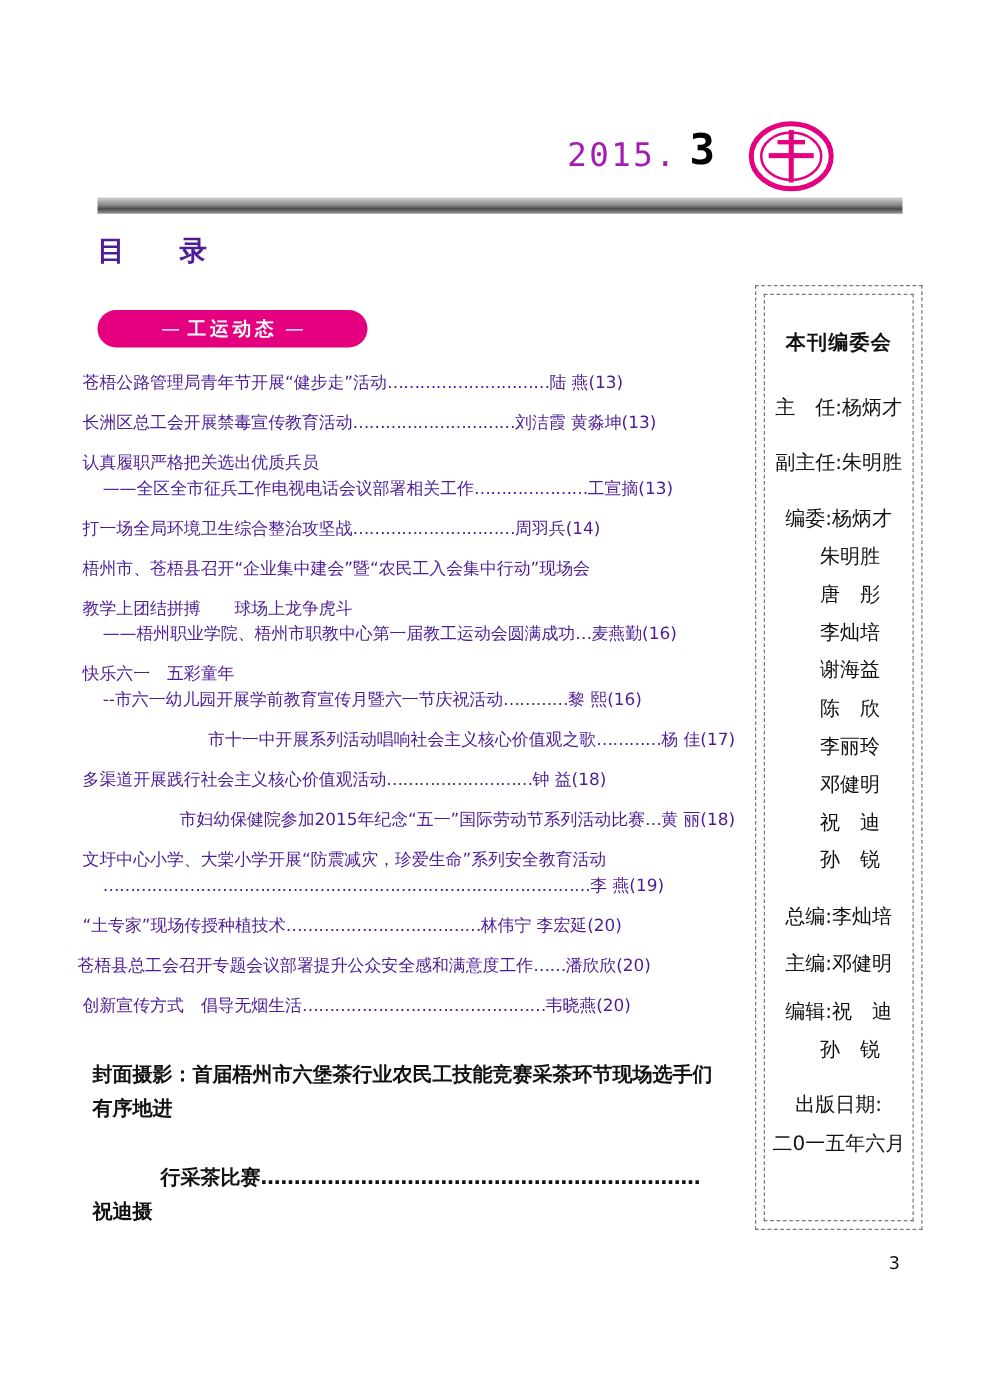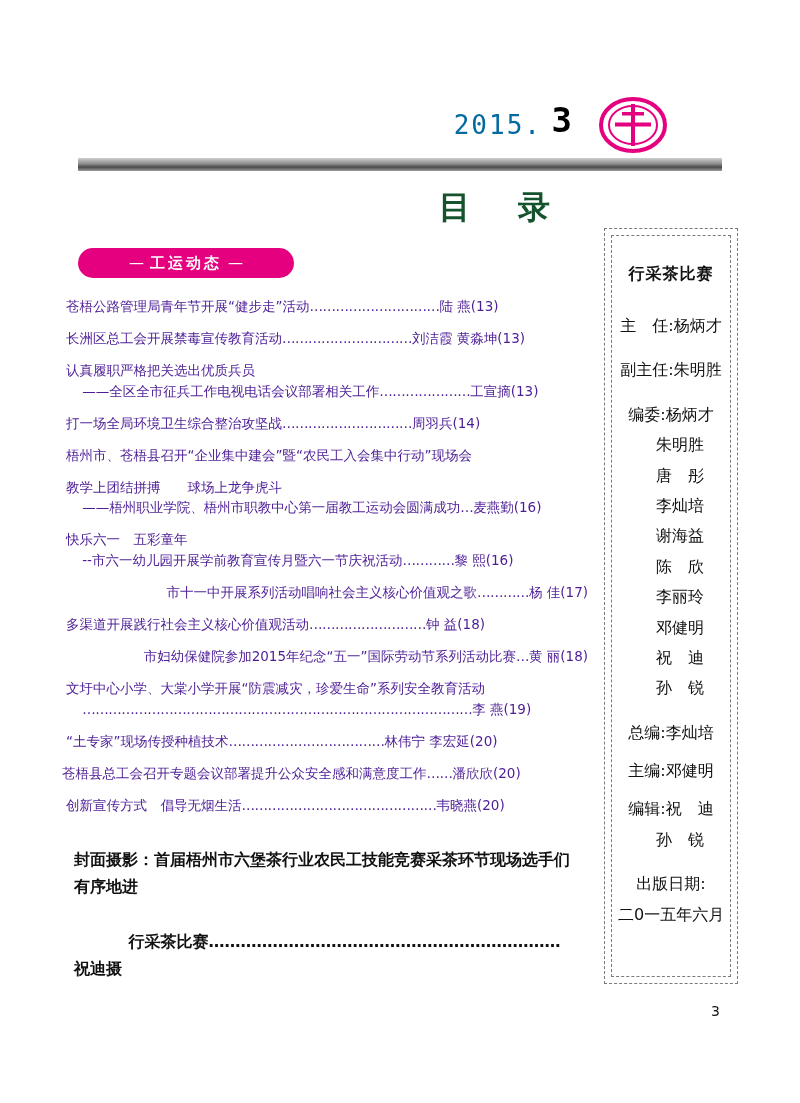--- a/index.html
+++ b/index.html
@@ -23,21 +23,21 @@
     top: 96px;
     height: 58px;
   }
   .issue-year {
     position: absolute;
     right: 258px;
     top: 14px;
     font-family: "DejaVu Sans Mono", "Liberation Mono", monospace;
     font-size: 26px;
     letter-spacing: 2px;
-    color: #0369a1;
+    color: #a21caf;
   }
   .issue-month {
     position: absolute;
     right: 228px;
     top: 4px;
     font-family: "DejaVu Sans Mono", "Liberation Mono", monospace;
     font-size: 34px;
     font-weight: bold;
     color: #000;
   }
@@ -56,26 +56,26 @@
     top: 158px;
     height: 13px;
     background: linear-gradient(to bottom, #cfcfcf 0%, #8d8d8d 45%, #4a4a4a 70%, #9c9c9c 100%);
   }
 
   .page-title {
     position: absolute;
     left: 78px;
     width: 490px;
     top: 186px;
-    text-align: right;
+    text-align: left;
     font-family: "DejaVu Sans", sans-serif;
-    font-size: 32px;
+    font-size: 22px;
     font-weight: bold;
     letter-spacing: 18px;
-    color: #14532d;
+    color: #4c1d95;
   }
 
   
   .toc {
     position: absolute;
     left: 58px;
     top: 248px;
     width: 530px;
   }
 
@@ -257,21 +257,21 @@
   </div>
 
   <div class="cover-note">
     <span>封面摄影：首届梧州市六堡茶行业农民工技能竞赛采茶环节现场选手们有序地进</span>
     <span class="cn-2">行采茶比赛…………………………………………………………祝迪摄</span>
   </div>
 </div>
 
 <div class="panel">
   <div class="panel-inner">
-    <h2>行采茶比赛</h2>
+    <h2>本刊编委会</h2>
 
     <div class="row">
       <span>主　任:</span><span>杨炳才</span>
     </div>
     <div class="gap"></div>
     <div class="row">
       <span>副主任:</span><span>朱明胜</span>
     </div>
     <div class="gap"></div>
     <div class="row">

